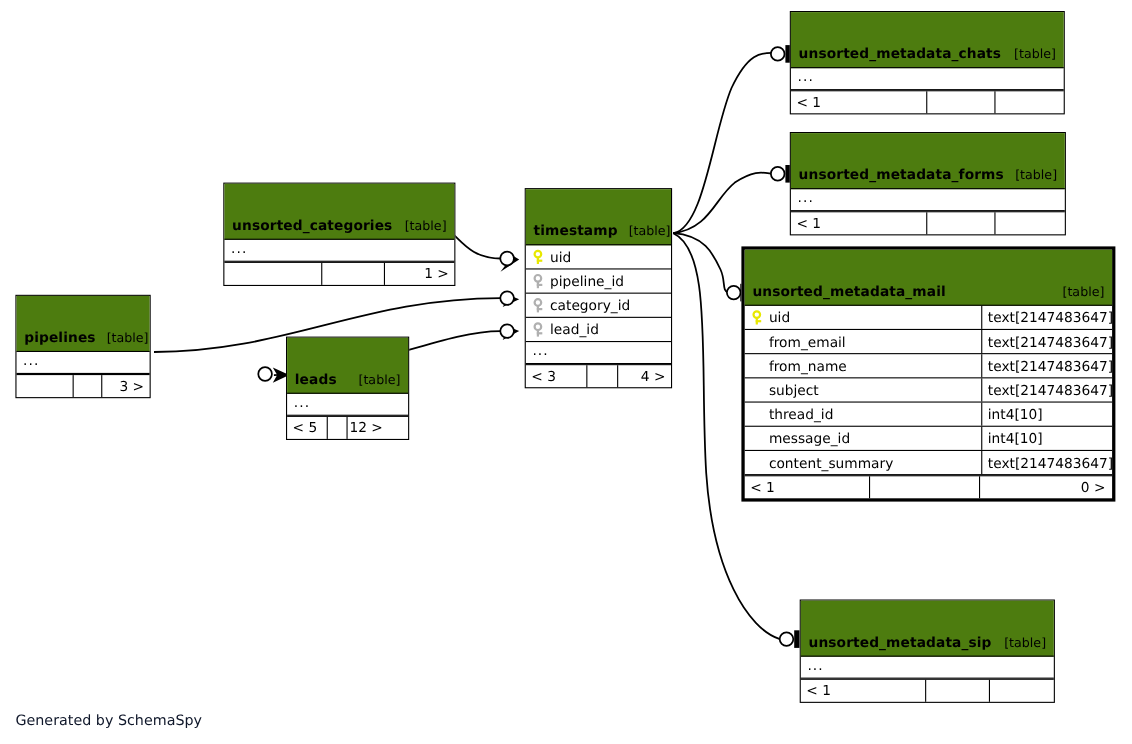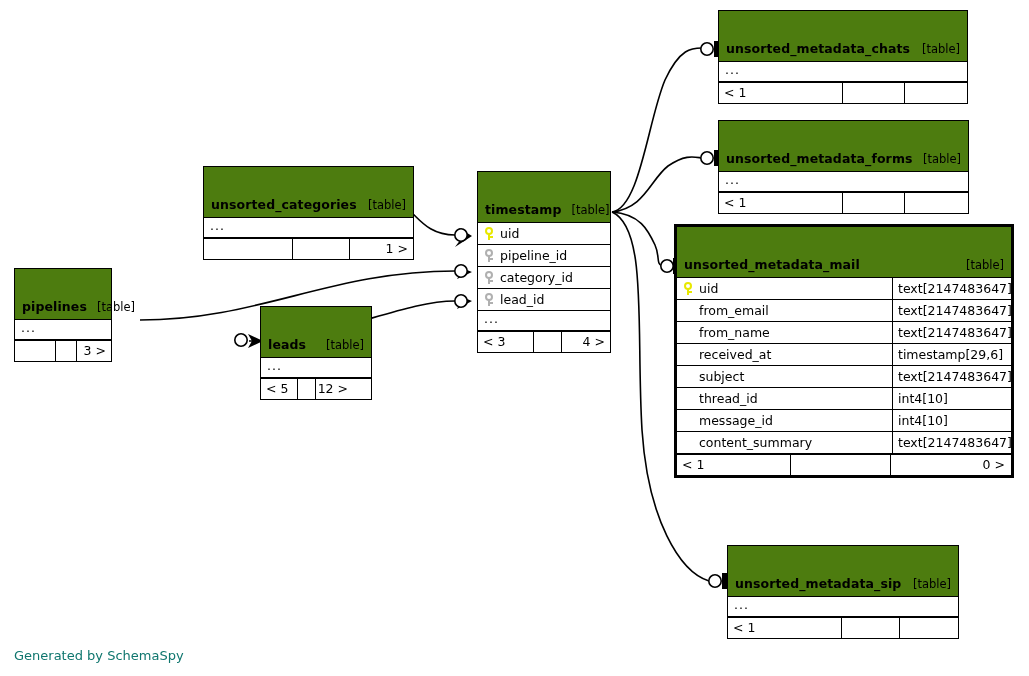--- a/index.html
+++ b/index.html
@@ -89,21 +89,21 @@
     align-items:center;
   }
   .tfoot .fc:first-child{border-left:none;}
   .fc.left{justify-content:flex-start;}
   .fc.right{justify-content:flex-end;}
 
   #caption{
     position:absolute;
     left:14px;top:648px;
     font-size:13px;
-    color:#0f766e;
+    color:#0f172a;
     white-space:nowrap;
   }
 </style>
 </head>
 <body>
 
 <div id="canvas">
 
   <svg id="edges" viewBox="0 0 1029 676" xmlns="http://www.w3.org/2000/svg">
     <g fill="none" stroke="#000000" stroke-width="1.6">
@@ -140,21 +140,21 @@
     </g>
 
     <g fill="#000000" stroke="none">
       <rect x="714" y="41" width="5" height="16"></rect>
       <rect x="714" y="150" width="5" height="16"></rect>
       <rect x="673" y="258" width="5" height="16"></rect>
       <rect x="722" y="573" width="5" height="16"></rect>
     </g>
   </svg>
 
-  <div class="tbl" style="left:14px;top:268px;width:98px;">
+  <div class="tbl" style="left:14px;top:268px;width:123px;">
     <div class="thead">
       <span class="tname">pipelines</span>
       <span class="ttag">[table]</span>
     </div>
     <div class="row">
       <div class="colname ellipsis">...</div>
     </div>
     <div class="tfoot">
       <div class="fc left" style="width:52px;"></div>
       <div class="fc" style="width:26px;"></div>
@@ -306,27 +306,20 @@
     </div>
 
     <div class="row">
       <div class="colname">
         <span class="key spacer"></span>
         <span>from_name</span>
       </div>
       <div class="coltype" style="width:119px;">text[2147483647]</div>
     </div>
 
-    <div class="row">
-      <div class="colname">
-        <span class="key spacer"></span>
-        <span>received_at</span>
-      </div>
-      <div class="coltype" style="width:119px;">timestamp[29,6]</div>
-    </div>
 
     <div class="row">
       <div class="colname">
         <span class="key spacer"></span>
         <span>subject</span>
       </div>
       <div class="coltype" style="width:119px;">text[2147483647]</div>
     </div>
 
     <div class="row">

